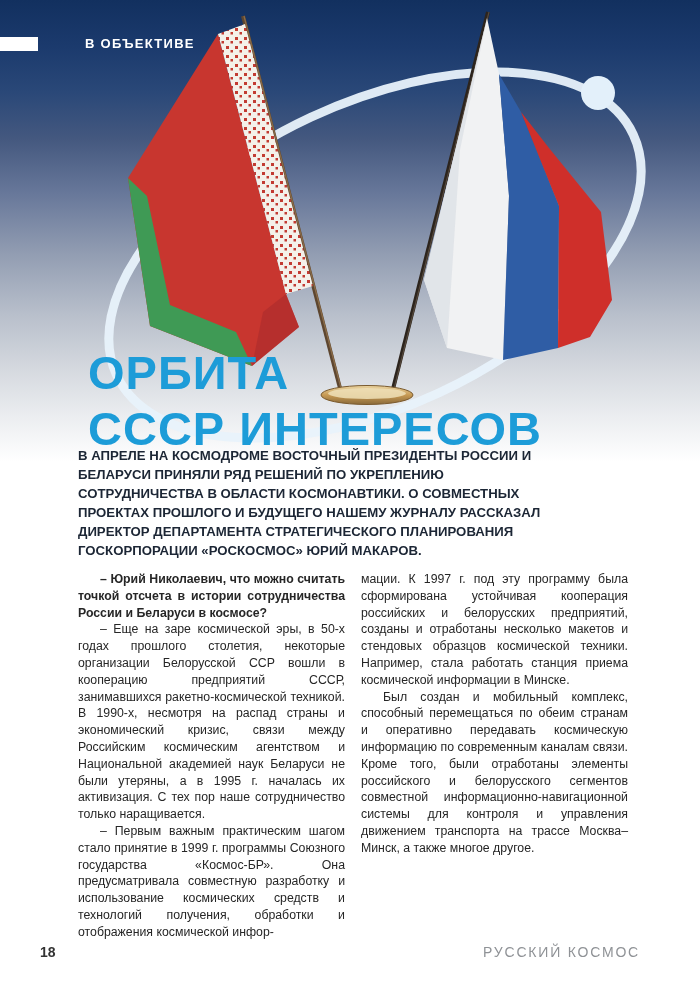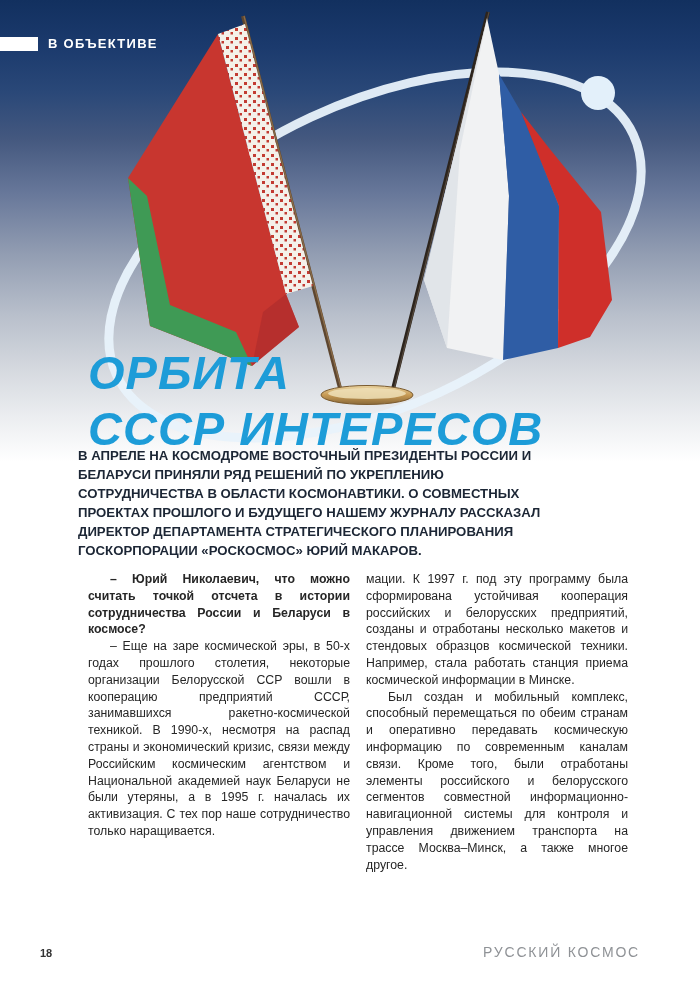--- a/index.html
+++ b/index.html
@@ -11,46 +11,46 @@
   
   .hero {
     position:absolute; top:0; left:0; width:700px; height:462px;
     background:linear-gradient(180deg,
       #12305f 0%, #1b3a6d 10%, #2a4878 20%, #44587f 30%,
       #68789a 42%, #929db2 55%, #b8bfcb 68%, #d5d9df 80%,
       #ebedf0 90%, #ffffff 100%);
     overflow:hidden;
   }
   .hero-art { position:absolute; top:0; left:0; }
-  .kicker { position:absolute; top:36px; left:0; display:flex; align-items:center; }
+  .kicker { position:absolute; top:36px; left:0; display:flex; align-items:center;gap:37px; }
   .kicker-bar { width:38px; height:14px; background:#ffffff; margin-right:10px; }
   .kicker-label { color:#ffffff; font-size:13px; font-weight:700; letter-spacing:1.3px; }
   .title {
     position:absolute; left:88px; top:345px; margin:0;
     font-size:47px; line-height:56px; font-weight:700;
-    color:#1d9cd8; letter-spacing:1px; white-space:nowrap;font-style:italic;
+    color:#1d9cd8; letter-spacing:1px; white-space:nowrap;
   }
   
   .content { position:absolute; top:440px; left:78px; width:550px; }
   .lead {
     margin:6px 0 11px; width:492px;
     font-weight:700; font-size:13.2px; line-height:19px;
     color:#1c2635; text-transform:uppercase;
   }
-  .cols { display:flex; gap:16px;margin-left:10px; }
+  .cols { display:flex; gap:16px; }
   .col { width:267px; font-size:12.3px; line-height:16.8px;
          text-align:justify; color:#262626; }
   .col p { margin:0; text-indent:22px; }
   .col p.q { font-weight:700; margin-top:9px; }
   .col p.q:first-child { margin-top:0; }
   .col p.cont { text-indent:0; }
   
   .footer { position:absolute; top:944px; left:40px; right:60px;
             display:flex; justify-content:space-between; align-items:baseline; }
-  .pageno { font-size:11px; font-weight:700; color:#333333; }
+  .pageno { font-size:14px; font-weight:700; color:#333333; }
   .brand  { font-size:14px; color:#8f9296; letter-spacing:1.8px; }
 </style>
 </head>
 <body>
 
 <div class="page">
 
   <div class="hero">
     <svg class="hero-art" width="700" height="462" viewBox="0 0 700 462">
       <defs>
@@ -110,20 +110,21 @@
   </div>
 
   <div class="content">
     <p class="lead"><span>В АПРЕЛЕ НА КОСМОДРОМЕ ВОСТОЧНЫЙ ПРЕЗИДЕНТЫ РОССИИ И БЕЛАРУСИ ПРИНЯЛИ РЯД РЕШЕНИЙ ПО УКРЕПЛЕНИЮ СОТРУДНИЧЕСТВА В ОБЛАСТИ КОСМОНАВТИКИ. О СОВМЕСТНЫХ ПРОЕКТАХ ПРОШЛОГО И БУДУЩЕГО НАШЕМУ ЖУРНАЛУ РАССКАЗАЛ ДИРЕКТОР ДЕПАРТАМЕНТА СТРАТЕГИЧЕСКОГО ПЛАНИРОВАНИЯ ГОСКОРПОРАЦИИ «РОСКОСМОС»</span>
       <span>ЮРИЙ МАКАРОВ.</span></p>
 
     <div class="cols">
       <div class="col">
         <p class="q">– Юрий Николаевич, что можно считать точкой отсчета в истории сотрудничества России и Беларуси в космосе?</p>
         <p class="a">– Еще на заре космической эры, в 50-х годах прошлого столетия, некоторые организации Белорусской ССР вошли в кооперацию предприятий СССР, занимавшихся ракетно-космической техникой. В 1990-х, несмотря на распад страны и экономический кризис, связи между Российским космическим агентством и Национальной академией наук Беларуси не были утеряны, а в 1995 г. началась их активизация. С тех пор наше сотрудничество только наращивается.</p>
+        <p class="a">– Первым важным практическим шагом стало принятие в 1999 г. программы Союзного государства «Космос-БР». Она предусматривала совместную разработку и использование космических средств и технологий получения, обработки и отображения космической инфор-</p>
       </div>
       <div class="col">
         <p class="cont">мации. К 1997 г. под эту программу была сформирована устойчивая кооперация российских и белорусских предприятий, созданы и отработаны несколько макетов и стендовых образцов космической техники. Например, стала работать станция приема космической информации в Минске.</p>
         <p class="a">Был создан и мобильный комплекс, способный перемещаться по обеим странам и оперативно передавать космическую информацию по современным каналам связи. Кроме того, были отработаны элементы российского и белорусского сегментов совместной информационно-навигационной системы для контроля и управления движением транспорта на трассе Москва–Минск, а также многое другое.</p>
       </div>
     </div>
   </div>
 
   <div class="footer">
     <span class="pageno">18</span>

